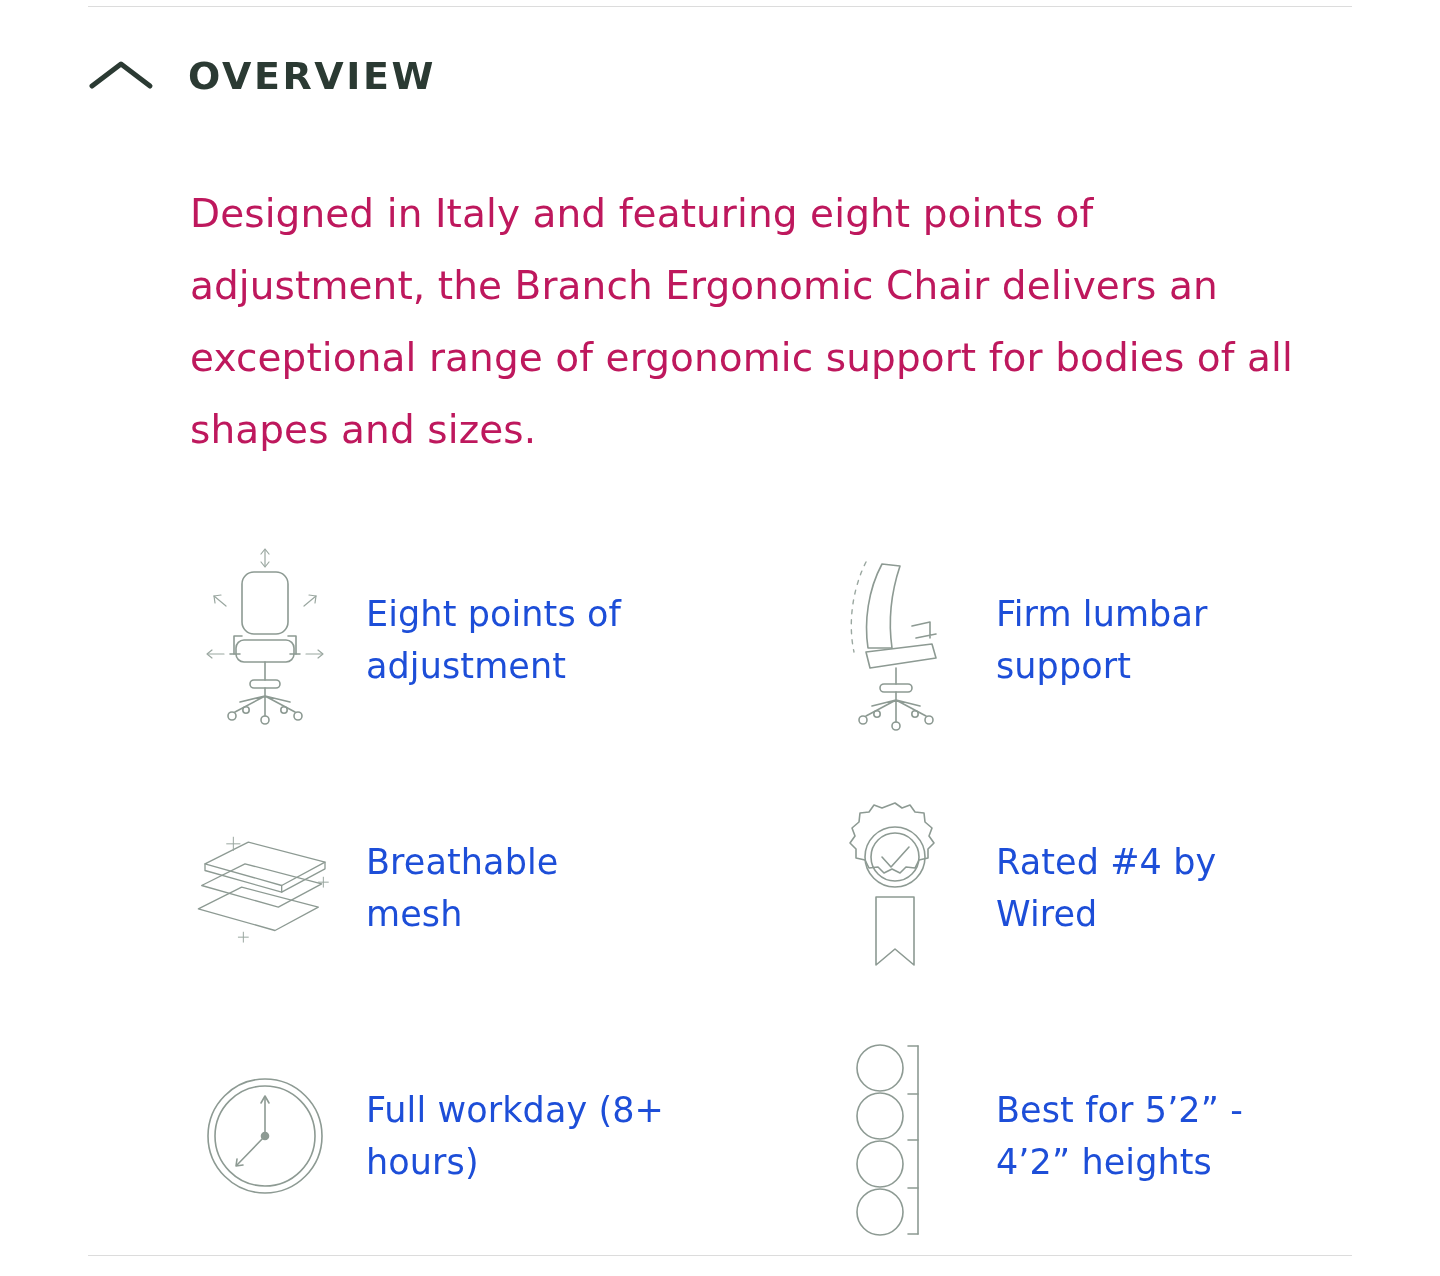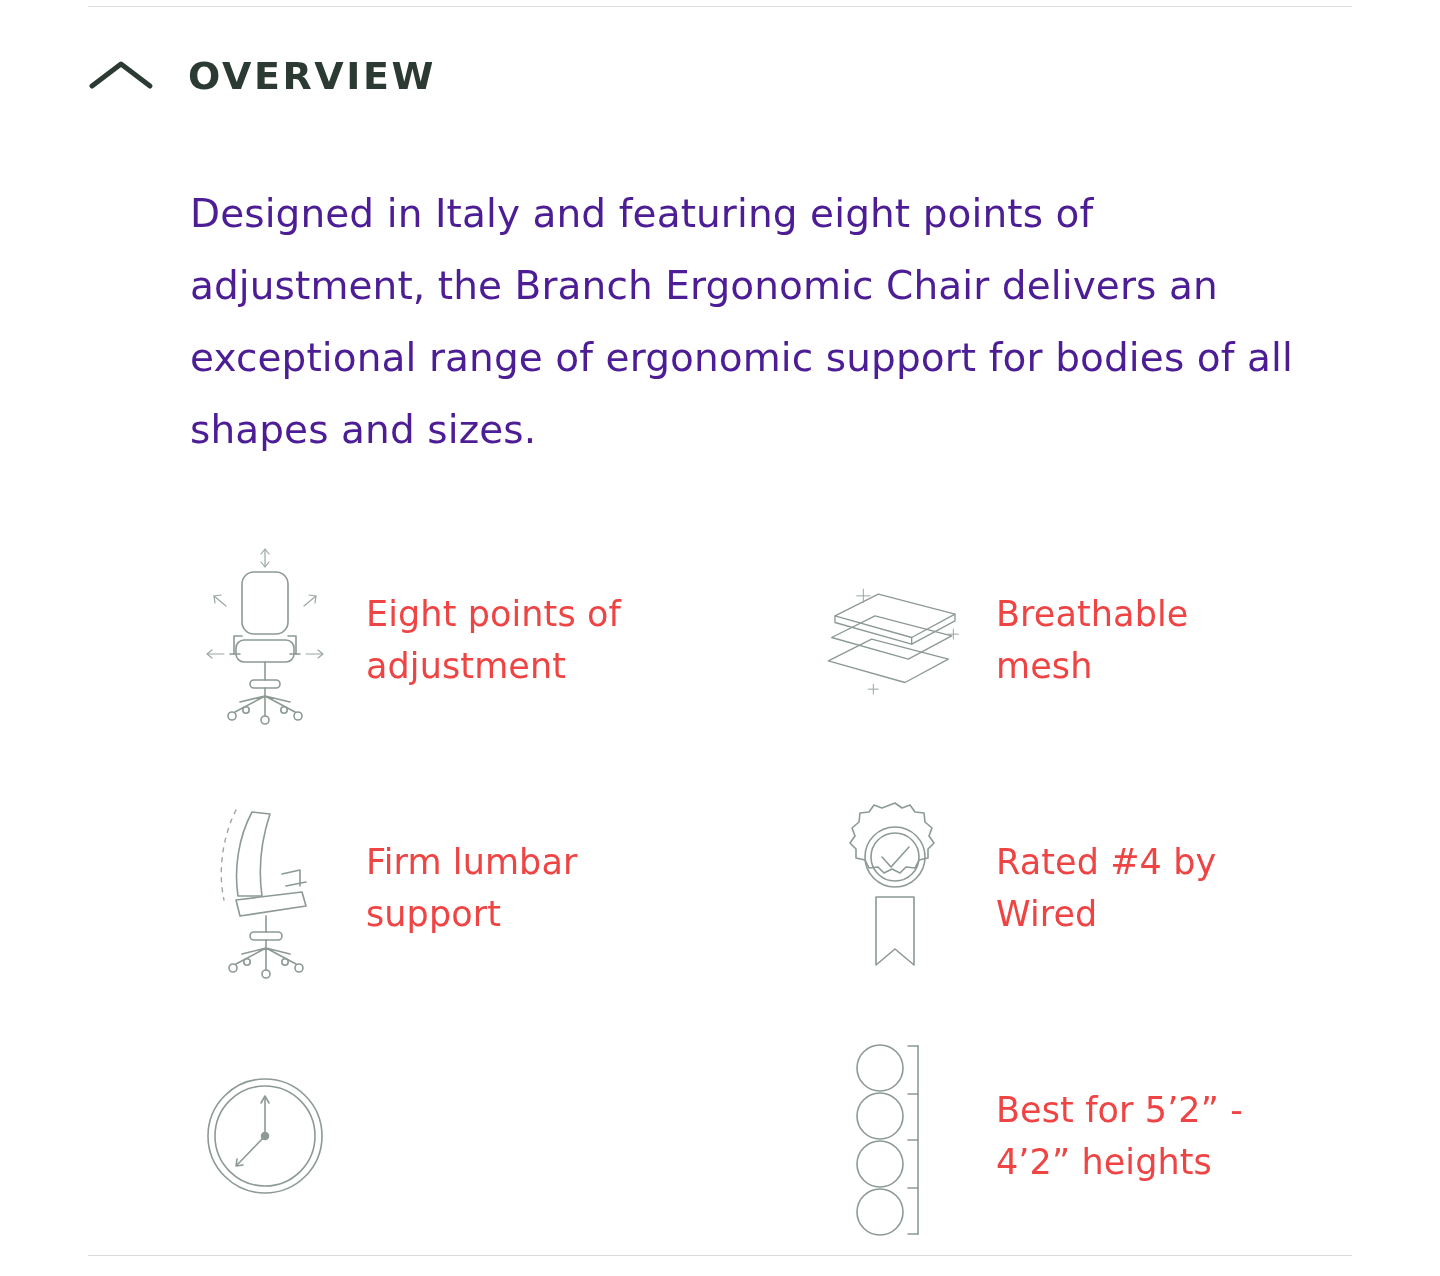--- a/index.html
+++ b/index.html
@@ -56,21 +56,21 @@
   }
 
   
   .description {
     position: absolute;
     top: 178px;
     left: 190px;
     width: 1130px;
     font-size: 39px;
     line-height: 1.85;
-    color: #4c1d95;
+    color: #be185d;
     font-weight: 400;
     letter-spacing: 0.1px;
   }
 
   
   .features {
     position: absolute;
     top: 516px;
     left: 190px;
     width: 1140px;
@@ -90,21 +90,21 @@
     display: flex;
     align-items: center;
     justify-content: center;
   }
   .feature .icon svg {
     display: block;
   }
   .feature .label {
     font-size: 35px;
     line-height: 1.5;
-    color: #ef4444;
+    color: #1d4ed8;
     letter-spacing: 0.1px;
     max-width: 330px;
   }
   .feature.wide .label { max-width: 300px; }
 
   .stroke {
     fill: none;
     stroke: #8d9a93;
     stroke-width: 1.6;
     stroke-linecap: round;
@@ -181,40 +181,20 @@
               <path d="M126 56 l-1 7 M126 56 l-7 -1"></path>
 
             <path d="M34 114 h-16"></path>
               <path d="M22 110 l-5 4 l5 4"></path>
             <path d="M116 114 h16"></path>
               <path d="M128 110 l5 4 l-5 4"></path>
           </g>
         </svg>
       </span>
       <span class="label">Eight points of adjustment</span>
-    </div>
-
-    <div class="feature wide">
-      <span class="icon">
-        <svg width="180" height="150" viewBox="0 0 180 150" xmlns="http://www.w3.org/2000/svg">
-          <g class="stroke">
-            <path d="M18 46 L70 20 L162 44 L110 72 Z"></path>
-            <path d="M18 46 L18 54 L110 80 L110 72"></path>
-            <path d="M162 44 L162 52 L110 80"></path>
-            <path d="M14 72 L66 46 L158 70 L106 98 Z"></path>
-            <path d="M10 100 L62 74 L154 98 L102 126 Z"></path>
-          </g>
-          <g class="stroke-thin">
-            <path d="M52 14 v16 M44 22 h16"></path>
-            <path d="M160 62 v12 M154 68 h12"></path>
-            <path d="M64 128 v12 M58 134 h12"></path>
-          </g>
-        </svg>
-      </span>
-      <span class="label">Breathable mesh</span>
     </div>
 
     <div class="feature">
       <span class="icon">
         <svg width="150" height="200" viewBox="0 0 150 200" xmlns="http://www.w3.org/2000/svg">
           <g class="stroke">
 
             <path d="M62 24 C48 50 44 82 48 108 L72 108 C68 80 72 50 80 26 Z"></path>
 
             <path d="M46 112 L112 104 L116 118 L50 128 Z"></path>
@@ -232,20 +212,40 @@
             <circle cx="95" cy="174" r="3.2"></circle>
           </g>
           <path class="dashed" d="M46 22 C32 50 28 84 34 112"></path>
         </svg>
       </span>
       <span class="label">Firm lumbar support</span>
     </div>
 
     <div class="feature wide">
       <span class="icon">
+        <svg width="180" height="150" viewBox="0 0 180 150" xmlns="http://www.w3.org/2000/svg">
+          <g class="stroke">
+            <path d="M18 46 L70 20 L162 44 L110 72 Z"></path>
+            <path d="M18 46 L18 54 L110 80 L110 72"></path>
+            <path d="M162 44 L162 52 L110 80"></path>
+            <path d="M14 72 L66 46 L158 70 L106 98 Z"></path>
+            <path d="M10 100 L62 74 L154 98 L102 126 Z"></path>
+          </g>
+          <g class="stroke-thin">
+            <path d="M52 14 v16 M44 22 h16"></path>
+            <path d="M160 62 v12 M154 68 h12"></path>
+            <path d="M64 128 v12 M58 134 h12"></path>
+          </g>
+        </svg>
+      </span>
+      <span class="label">Breathable mesh</span>
+    </div>
+
+    <div class="feature wide">
+      <span class="icon">
         <svg width="150" height="190" viewBox="0 0 150 190" xmlns="http://www.w3.org/2000/svg">
           <g class="stroke">
 
             <path d="M56 104 L56 172 L75 156 L94 172 L94 104 Z"></path>
 
             <path d="M75 10
               l7 5 l8 -3 l5 7 l9 1 l1 9 l7 6 l-3 8 l5 7 l-6 6 l0 9 l-9 2 l-4 8 l-9 -1 l-6 6 l-8 -4 l-8 4 l-6 -6 l-9 1 l-4 -8 l-9 -2 l0 -9 l-6 -6 l5 -7 l-3 -8 l7 -6 l1 -9 l9 -1 l5 -7 l8 3 Z"></path>
             <circle cx="75" cy="64" r="30"></circle>
             <circle cx="75" cy="64" r="24"></circle>
             <path d="M62 64 l9 10 l18 -20"></path>
@@ -262,20 +262,21 @@
             <circle cx="75" cy="75" r="57"></circle>
             <circle cx="75" cy="75" r="50"></circle>
             <circle cx="75" cy="75" r="3.5" fill="#8d9a93"></circle>
             <path d="M75 75 L75 36"></path>
             <path d="M71 42 l4 -7 l4 7"></path>
             <path d="M75 75 L47 104"></path>
             <path d="M53 104 l-7 1 l1 -7"></path>
           </g>
         </svg>
       </span>
+      <span class="label">Full workday (8+ hours)</span>
     </div>
 
     <div class="feature wide">
       <span class="icon">
         <svg width="130" height="200" viewBox="0 0 130 200" xmlns="http://www.w3.org/2000/svg">
           <g class="stroke">
             <circle cx="50" cy="32" r="23"></circle>
             <circle cx="50" cy="80" r="23"></circle>
             <circle cx="50" cy="128" r="23"></circle>
             <circle cx="50" cy="176" r="23"></circle>

